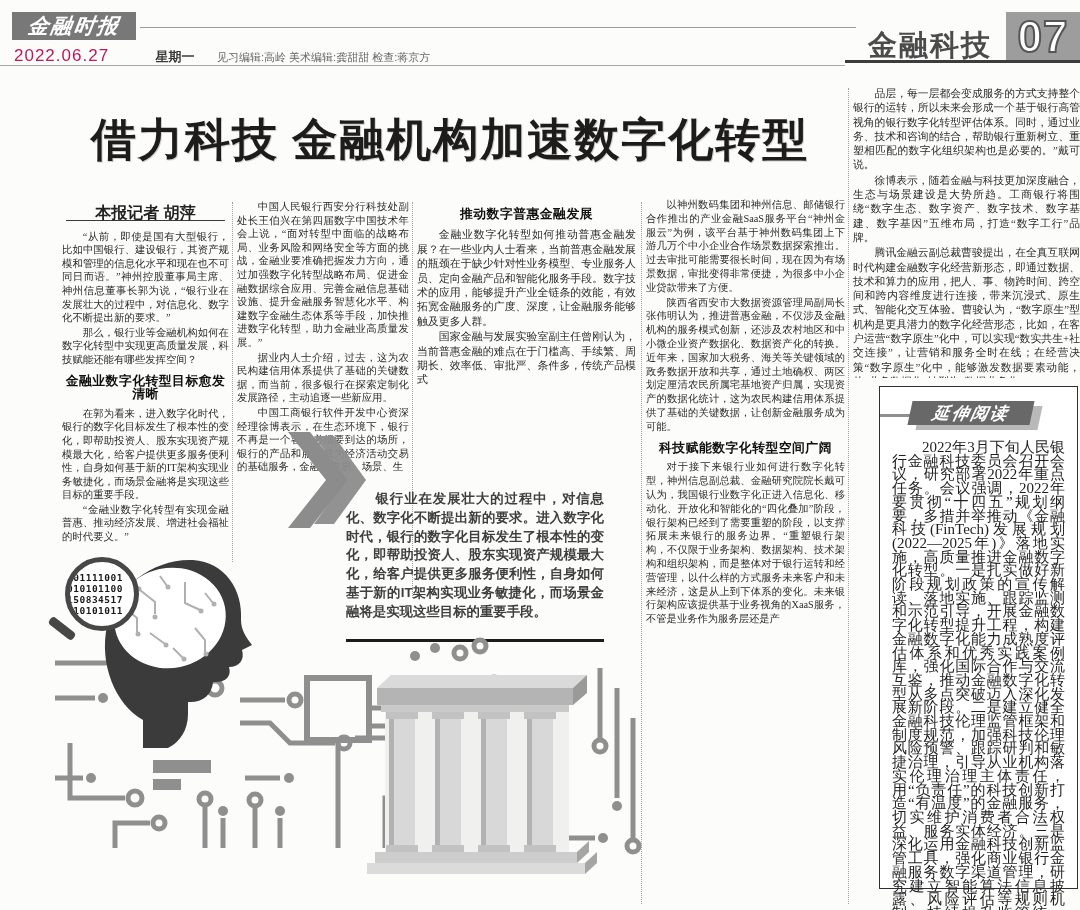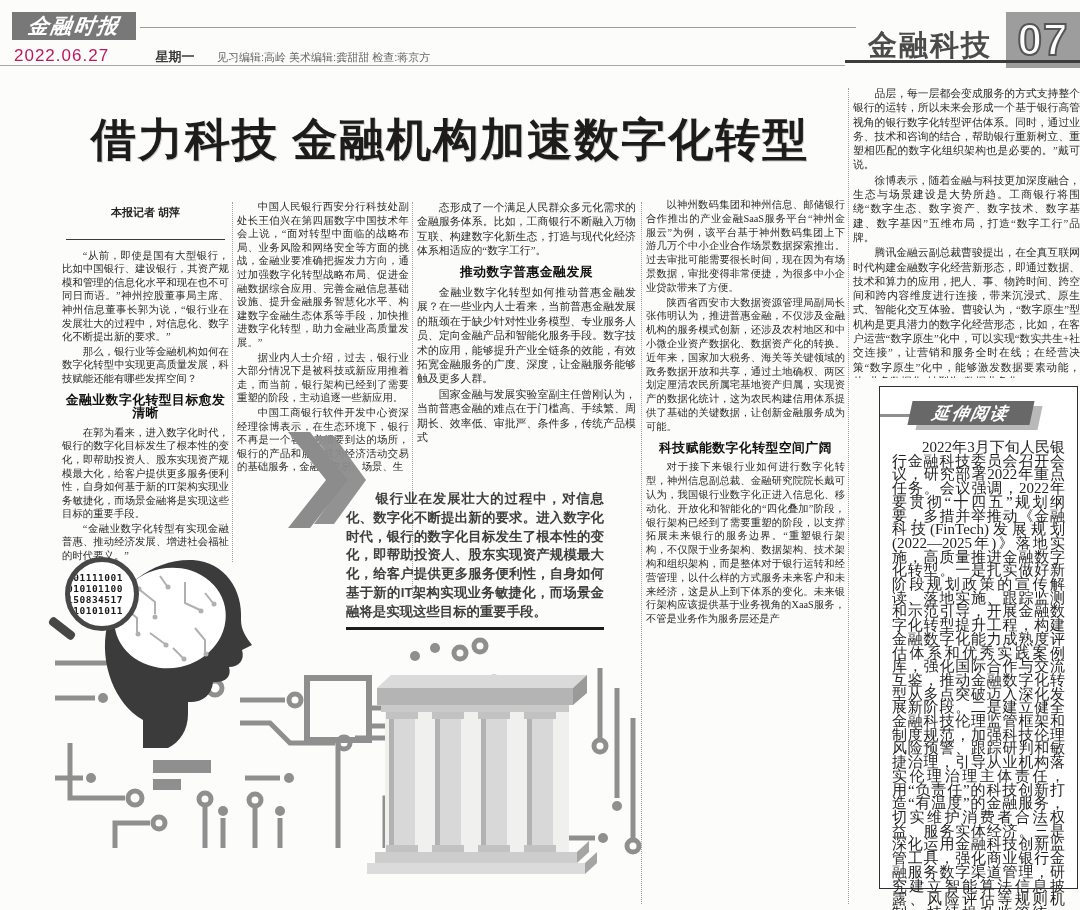--- a/index.html
+++ b/index.html
@@ -12,55 +12,55 @@
   .logo-block span{color:#fff;font-style:italic;font-weight:bold;font-size:21px;letter-spacing:2px;
     transform:skewX(-8deg);font-family:"Liberation Serif",serif;}
   .rule-a{position:absolute;left:140px;top:27px;width:716px;height:0;border-top:1px solid #9c9c9c;}
   .date-row{position:absolute;left:14px;top:46px;width:820px;font-family:"Liberation Sans",sans-serif;}
   .date-row .date{font-size:17px;color:#be185d;letter-spacing:1px;}
   .date-row .weekday{font-size:13px;font-weight:bold;color:#3a3a3a;margin-left:42px;}
   .date-row .credits{font-size:11px;color:#666;margin-left:18px;}
   .rule-b{position:absolute;left:0;top:65px;width:845px;border-top:1px solid #a8a8a8;}
   .section-title{position:absolute;left:868px;top:26px;width:128px;
     font-family:Liberation Sans, sans-serif;font-size:29px;font-weight:bold;color:#4b4b4b;letter-spacing:2px;}
-  .pagenum-block{position:absolute;left:1006px;top:12px;width:74px;height:56px;background:#9d9d9d;
+  .pagenum-block{position:absolute;left:1006px;top:12px;width:74px;height:50px;background:#9d9d9d;
     display:flex;align-items:center;justify-content:center;}
   .pagenum-block span{font-family:"Liberation Sans",sans-serif;font-size:44px;font-weight:900;color:#fff;
     -webkit-text-stroke:2px #565656;letter-spacing:1px;line-height:1;}
   .rule-c{position:absolute;left:845px;top:60px;width:235px;height:3px;background:#3c3c3c;}
 
   
   .headline{position:absolute;left:58px;top:102px;width:784px;height:76px;display:flex;align-items:center;justify-content:center;
     font-size:45px;font-weight:bold;color:#1d1c1b;letter-spacing:2px;font-family:"Liberation Serif","DejaVu Serif",serif;
     text-shadow:1px 1px 0 #cfcfcf;white-space:nowrap;}
 
   
   .col{position:absolute;overflow:hidden;text-align:justify;}
   .col p{margin:0 0 1px 0;text-indent:2em;}
   #col1{left:62px;top:200px;width:167px;height:362px;font-size:10.4px;line-height:13.6px;}
   #col2{left:237px;top:200px;width:172px;height:392px;font-size:10.4px;line-height:13.6px;}
   #col3{left:417px;top:200px;width:219px;height:258px;font-size:10.9px;line-height:14.4px;}
   #col4{left:646px;top:198px;width:199px;height:709px;font-size:10.3px;line-height:13.8px;}
   #col5{left:853px;top:86px;width:227px;height:292px;font-size:10.8px;line-height:14.3px;}
-  .byline{font-family:"Liberation Sans",sans-serif;font-size:11px;font-weight:bold;color:#222;
-    text-align:center;padding:6px 0 19px 0;border-bottom:1.5px solid #3a3a3a;margin:0 4px 9px 4px;}
+  .byline{font-family:"Liberation Sans",sans-serif;font-size:16px;font-weight:bold;color:#222;
+    text-align:center;padding:6px 0 0 0;border-bottom:1.5px solid #3a3a3a;margin:0 4px 9px 4px;}
   h3.sub{font-family:"Liberation Sans",sans-serif;font-size:12.8px;font-weight:bold;color:#111;
     text-align:center;margin:7px 0 6px 0;letter-spacing:0.5px;}
   .sep{position:absolute;width:0;border-left:1px dotted #9f9f9f;}
   #sep1{left:232px;top:202px;height:360px;}
   #sep2{left:412px;top:202px;height:396px;}
   #sep3{left:641px;top:202px;height:702px;}
   #sep4{left:848px;top:88px;height:816px;}
 
   
   #pullquote{position:absolute;left:288px;top:428px;width:318px;height:180px;}
   #pq-chevrons{position:absolute;left:0;top:4px;}
   #pq-text{position:absolute;left:58px;top:62px;width:258px;font-family:"Liberation Sans",sans-serif;
     font-size:13.4px;line-height:18.8px;font-weight:bold;color:#3f3f3f;text-align:justify;
-    border-bottom:3px solid #1c1c1c;padding-bottom:5px;text-indent:2.2em;}
+    border-bottom:3px solid #1c1c1c;padding-bottom:17px;text-indent:2.2em;}
 
   
   #illus{position:absolute;left:55px;top:548px;width:592px;height:354px;}
   #magnifier{position:absolute;left:10px;top:9px;width:64px;height:64px;border:5px solid #474747;border-radius:50%;
     background:#fff;overflow:hidden;z-index:3;display:flex;flex-direction:column;justify-content:center;}
   #magnifier div{font-family:"DejaVu Sans Mono",monospace;font-size:9.5px;font-weight:bold;color:#1a1a1a;
     line-height:11px;letter-spacing:0.5px;white-space:nowrap;margin-left:-3px;}
   #mag-handle{position:absolute;left:-8px;top:76px;width:30px;height:9px;background:#474747;border-radius:4px;
     transform:rotate(38deg);z-index:3;}
 
@@ -110,26 +110,25 @@
     <div class="byline">本报记者 胡萍</div>
     <p>“从前，即使是国有大型银行，比如中国银行、建设银行，其资产规模和管理的信息化水平和现在也不可同日而语。”神州控股董事局主席、神州信息董事长郭为说，“银行业在发展壮大的过程中，对信息化、数字化不断提出新的要求。”</p>
     <p>那么，银行业等金融机构如何在数字化转型中实现更高质量发展，科技赋能还能有哪些发挥空间？</p>
     <h3 class="sub">金融业数字化转型目标愈发清晰</h3>
     <p>在郭为看来，进入数字化时代，银行的数字化目标发生了根本性的变化，即帮助投资人、股东实现资产规模最大化，给客户提供更多服务便利性，自身如何基于新的IT架构实现业务敏捷化，而场景金融将是实现这些目标的重要手段。</p>
     <p>“金融业数字化转型有实现金融普惠、推动经济发展、增进社会福祉的时代要义。”</p>
   </div>
 
   <div class="col" id="col2">
     <p>中国人民银行西安分行科技处副处长王伯兴在第四届数字中国技术年会上说，“面对转型中面临的战略布局、业务风险和网络安全等方面的挑战，金融业要准确把握发力方向，通过加强数字化转型战略布局、促进金融数据综合应用、完善金融信息基础设施、提升金融服务智慧化水平、构建数字金融生态体系等手段，加快推进数字化转型，助力金融业高质量发展。”</p>
-    <p>据业内人士介绍，过去，银行业大部分情况下是被科技或新应用推着走，而当前，银行架构已经到了需要重塑的阶段，主动追逐一些新应用。</p>
+    <p>据业内人士介绍，过去，这为农民构建信用体系提供了基础的关键数据，而当前，很多银行在探索定制化发展路径，主动追逐一些新应用。</p>
     <p>中国工商银行软件开发中心资深经理徐博表示，在生态环境下，银行不再是一个客户必须要到达的场所，银行的产品和服务成为经济活动交易的基础服务，金融、交易、场景、生</p>
   </div>
 
   <div class="col" id="col3">
-    <p>态形成了一个满足人民群众多元化需求的金融服务体系。比如，工商银行不断融入万物互联、构建数字化新生态，打造与现代化经济体系相适应的“数字工行”。</p>
     <h3 class="sub">推动数字普惠金融发展</h3>
     <p>金融业数字化转型如何推动普惠金融发展？在一些业内人士看来，当前普惠金融发展的瓶颈在于缺少针对性业务模型、专业服务人员、定向金融产品和智能化服务手段。数字技术的应用，能够提升产业全链条的效能，有效拓宽金融服务的广度、深度，让金融服务能够触及更多人群。</p>
     <p>国家金融与发展实验室副主任曾刚认为，当前普惠金融的难点在于门槛高、手续繁、周期长、效率低、审批严、条件多，传统产品模式</p>
   </div>
 
   <div class="col" id="col4">
     <p>以神州数码集团和神州信息、邮储银行合作推出的产业金融SaaS服务平台“神州金服云”为例，该平台基于神州数码集团上下游几万个中小企业合作场景数据探索推出。过去审批可能需要很长时间，现在因为有场景数据，审批变得非常便捷，为很多中小企业贷款带来了方便。</p>
     <p>陕西省西安市大数据资源管理局副局长张伟明认为，推进普惠金融，不仅涉及金融机构的服务模式创新，还涉及农村地区和中小微企业资产数据化、数据资产化的转换。近年来，国家加大税务、海关等关键领域的政务数据开放和共享，通过土地确权、两区划定厘清农民所属宅基地资产归属，实现资产的数据化统计，这为农民构建信用体系提供了基础的关键数据，让创新金融服务成为可能。</p>
     <h3 class="sub">科技赋能数字化转型空间广阔</h3>
     <p>对于接下来银行业如何进行数字化转型，神州信息副总裁、金融研究院院长戴可认为，我国银行业数字化正进入信息化、移动化、开放化和智能化的“四化叠加”阶段，银行架构已经到了需要重塑的阶段，以支撑拓展未来银行的服务边界。“重塑银行架构，不仅限于业务架构、数据架构、技术架构和组织架构，而是整体对于银行运转和经营管理，以什么样的方式服务未来客户和未来经济，这是从上到下体系的变化。未来银行架构应该提供基于业务视角的XaaS服务，不管是业务作为服务层还是产</p>

